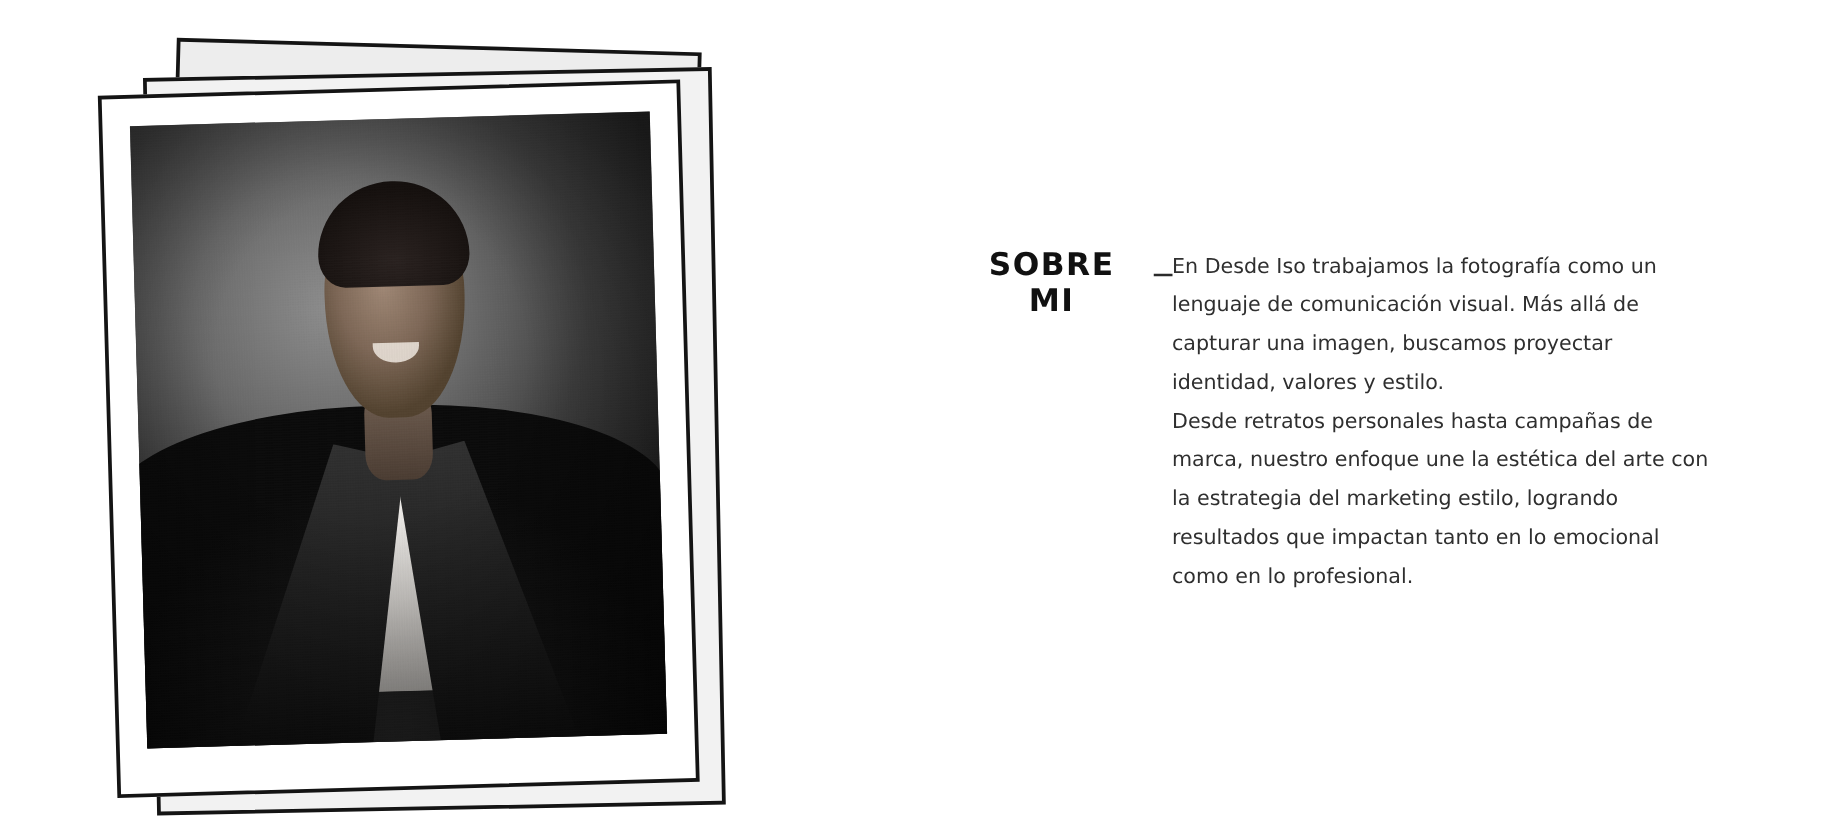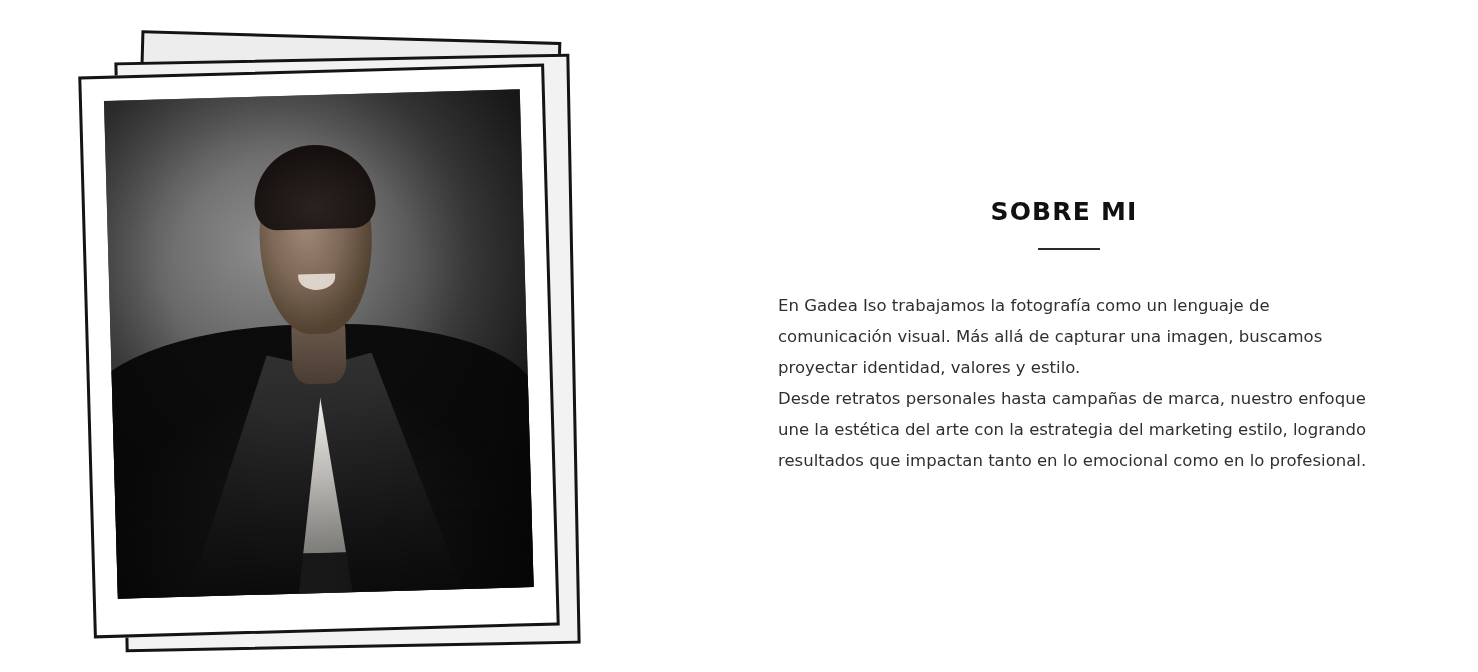--- a/index.html
+++ b/index.html
@@ -175,22 +175,21 @@
       repeating-linear-gradient(0deg, rgba(255,255,255,.06) 0 1px, rgba(0,0,0,0) 1px 2px),
       repeating-linear-gradient(90deg, rgba(0,0,0,.06) 0 1px, rgba(0,0,0,0) 1px 2px);
   }
 
   
   .text-area {
     flex: 1 1 auto;
     padding-left: 70px;
     padding-right: 110px;
     display: flex;
-    flex-direction: column;
-    align-items: flex-end;
+    align-items: flex-start;
   }
 
   .section-title {
     font-family: "DejaVu Sans", sans-serif;
     font-weight: bold;
     font-size: 25px;
     letter-spacing: 1.2px;
     color: #111111;
     margin: 0 0 0 0;
     width: 100%;
@@ -244,18 +243,18 @@
     </div>
 
   </div>
 
   <div class="text-area">
     <h2 class="section-title">SOBRE MI</h2>
 
     <div class="title-rule"></div>
 
     <div class="body-copy">
-      <p>En Gadea Iso trabajamos la fotografía como un lenguaje de comunicación visual. Más allá de capturar una imagen, buscamos proyectar identidad, valores y estilo.</p>
+      <p>En Desde Iso trabajamos la fotografía como un lenguaje de comunicación visual. Más allá de capturar una imagen, buscamos proyectar identidad, valores y estilo.</p>
       <p>Desde retratos personales hasta campañas de marca, nuestro enfoque une la estética del arte con la estrategia del marketing estilo, logrando resultados que impactan tanto en lo emocional como en lo profesional.</p>
     </div>
   </div>
 
 </div>
 
 </body></html>

